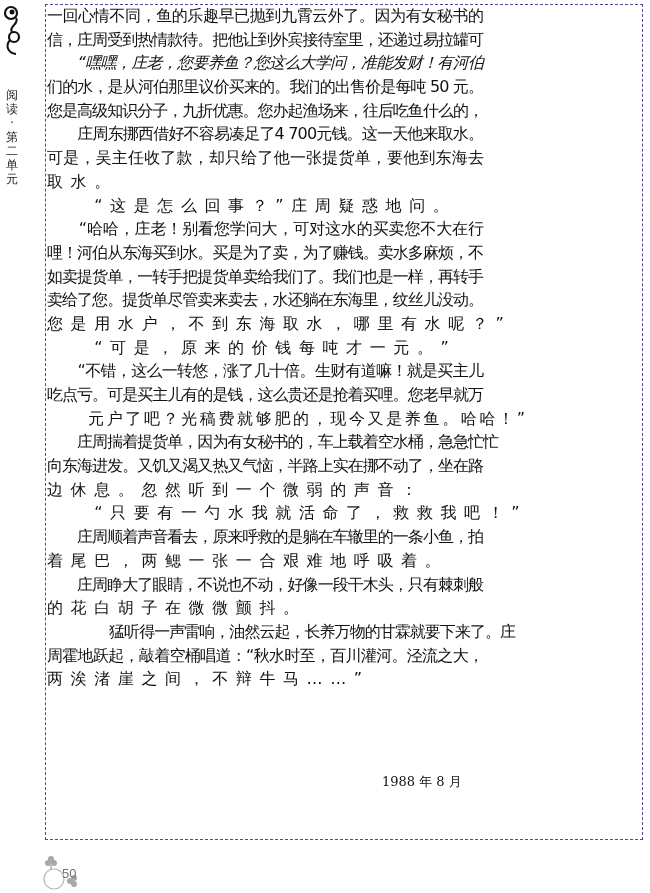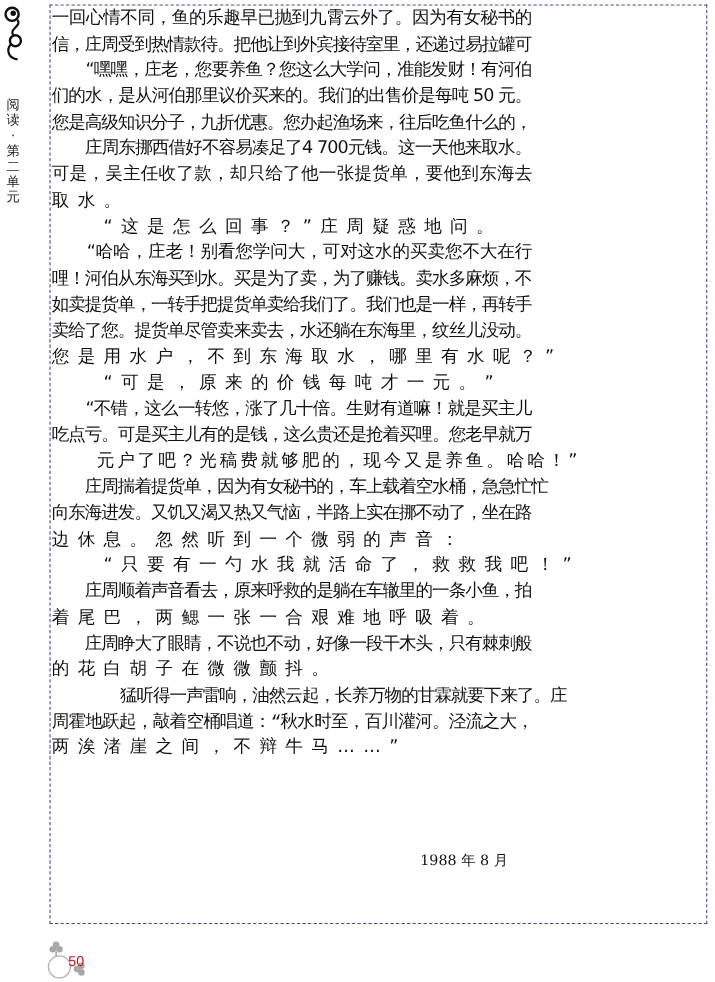--- a/index.html
+++ b/index.html
@@ -13,21 +13,21 @@
   .line { height: 23.7px; line-height: 23.7px; font-size: 16px; white-space: nowrap;
           letter-spacing: 0px; }
   .line span.t { display: inline-block; }
   .date { position: absolute; left: 382px; top: 773px; font-size: 13px;
           font-family: "DejaVu Serif", "Liberation Serif", serif; }
   .side-label { position: absolute; left: 4px; top: 88px; width: 16px; font-size: 12px;
                 line-height: 14px; text-align: center; color: #222; }
   .side-label .ch { display: block; }
   .ornament { position: absolute; left: 2px; top: 4px; width: 22px; height: 52px; }
   .page-num-wrap { position: absolute; left: 40px; top: 855px; width: 50px; height: 36px; }
-  .page-num { position: absolute; left: 22px; top: 11px; font-size: 13px; color: #b91c1c;
+  .page-num { position: absolute; left: 22px; top: 11px; font-size: 13px; color: #737373;
               font-family: "Liberation Sans", sans-serif; }
 </style>
 </head>
 <body>
 
 <div class="frame"></div>
 
 <svg class="ornament" viewBox="0 0 22 52">
   <circle cx="9" cy="9" r="6" fill="none" stroke="#111" stroke-width="2.2"></circle>
   <circle cx="10" cy="8" r="2.5" fill="#111"></circle>
@@ -42,21 +42,21 @@
   <span class="ch">·</span>
   <span class="ch">第</span>
   <span class="ch">二</span>
   <span class="ch">单</span>
   <span class="ch">元</span>
 </div>
 
 <div class="body-text">
   <div class="line"><span class="t" style="letter-spacing: -0.407407px;">一回心情不同，鱼的乐趣早已抛到九霄云外了。因为有女秘书的</span></div>
   <div class="line"><span class="t" style="letter-spacing: -0.964286px;">信，庄周受到热情款待。把他让到外宾接待室里，还递过易拉罐可</span></div>
-  <div class="line"><span class="t" style="letter-spacing: -0.689174px;">　　“嘿嘿，庄老，您要养鱼？您这么大学问，准能发财！有河伯</span></div>
+  <div class="line"><span class="t" style="letter-spacing: -0.689174px; font-style: italic;">　　“嘿嘿，庄老，您要养鱼？您这么大学问，准能发财！有河伯</span></div>
   <div class="line"><span class="t" style="letter-spacing: -0.851042px;">们的水，是从河伯那里议价买来的。我们的出售价是每吨 50 元。</span></div>
   <div class="line"><span class="t" style="letter-spacing: -0.964286px;">您是高级知识分子，九折优惠。您办起渔场来，往后吃鱼什么的，</span></div>
   <div class="line"><span class="t" style="letter-spacing: -0.827083px;">　　庄周东挪西借好不容易凑足了4 700元钱。这一天他来取水。</span></div>
   <div class="line"><span class="t" style="letter-spacing: 0.192308px;">可是，吴主任收了款，却只给了他一张提货单，要他到东海去</span></div>
   <div class="line"><span class="t" style="letter-spacing: 7.6px;">取水。</span></div>
   <div class="line"><span class="t" style="letter-spacing: 7.6px;">　　“这是怎么回事？”庄周疑惑地问。</span></div>
   <div class="line"><span class="t" style="letter-spacing: -0.122106px;">　　“哈哈，庄老！别看您学问大，可对这水的买卖您不大在行</span></div>
   <div class="line"><span class="t" style="letter-spacing: -0.964286px;">哩！河伯从东海买到水。买是为了卖，为了赚钱。卖水多麻烦，不</span></div>
   <div class="line"><span class="t" style="letter-spacing: -0.964286px;">如卖提货单，一转手把提货单卖给我们了。我们也是一样，再转手</span></div>
   <div class="line"><span class="t" style="letter-spacing: -0.964286px;">卖给了您。提货单尽管卖来卖去，水还躺在东海里，纹丝儿没动。</span></div>
@@ -67,21 +67,21 @@
   <div class="line"><span class="t" style="letter-spacing: 2.63927px; padding-left: 41px;">元户了吧？光稿费就够肥的，现今又是养鱼。哈哈！”</span></div>
   <div class="line"><span class="t" style="letter-spacing: -0.964286px;">　　庄周揣着提货单，因为有女秘书的，车上载着空水桶，急急忙忙</span></div>
   <div class="line"><span class="t" style="letter-spacing: -0.964286px;">向东海进发。又饥又渴又热又气恼，半路上实在挪不动了，坐在路</span></div>
   <div class="line"><span class="t" style="letter-spacing: 7.6px;">边休息。忽然听到一个微弱的声音：</span></div>
   <div class="line"><span class="t" style="letter-spacing: 7.6px;">　　“只要有一勺水我就活命了，救救我吧！”</span></div>
   <div class="line"><span class="t" style="letter-spacing: -0.964286px;">　　庄周顺着声音看去，原来呼救的是躺在车辙里的一条小鱼，拍</span></div>
   <div class="line"><span class="t" style="letter-spacing: 7.6px;">着尾巴，两鳃一张一合艰难地呼吸着。</span></div>
   <div class="line"><span class="t" style="letter-spacing: -0.964286px;">　　庄周睁大了眼睛，不说也不动，好像一段干木头，只有棘刺般</span></div>
   <div class="line"><span class="t" style="letter-spacing: 7.6px;">的花白胡子在微微颤抖。</span></div>
   <div class="line"><span class="t" style="letter-spacing: -0.964286px; padding-left: 32px;">　　猛听得一声雷响，油然云起，长养万物的甘霖就要下来了。庄</span></div>
-  <div class="line"><span class="t" style="letter-spacing: -0.689174px; font-family: Liberation Mono, monospace;">周霍地跃起，敲着空桶唱道：“秋水时至，百川灌河。泾流之大，</span></div>
+  <div class="line"><span class="t" style="letter-spacing: -0.689174px;">周霍地跃起，敲着空桶唱道：“秋水时至，百川灌河。泾流之大，</span></div>
   <div class="line"><span class="t" style="letter-spacing: 7.6px;">两涘渚崖之间，不辩牛马……”</span></div>
 </div>
 
 <div class="date">1988 年 8 月</div>
 
 <div class="page-num-wrap">
   <svg width="50" height="36" viewBox="0 0 50 36" style="position:absolute;left:0;top:0;">
     <circle cx="11" cy="4" r="3" fill="#a8a8a8"></circle>
     <circle cx="8" cy="8" r="3" fill="#a8a8a8"></circle>
     <circle cx="14" cy="8" r="3" fill="#a8a8a8"></circle>

